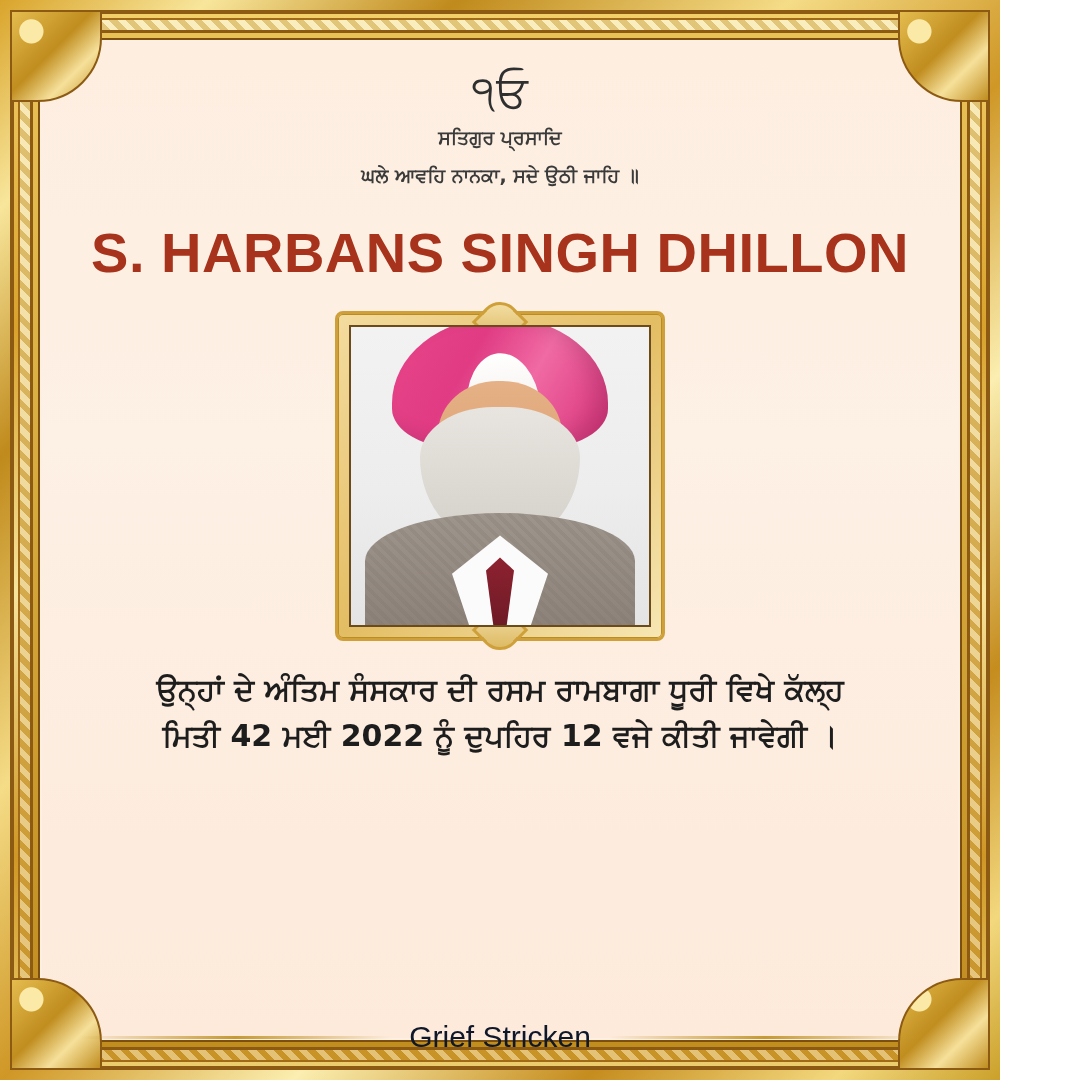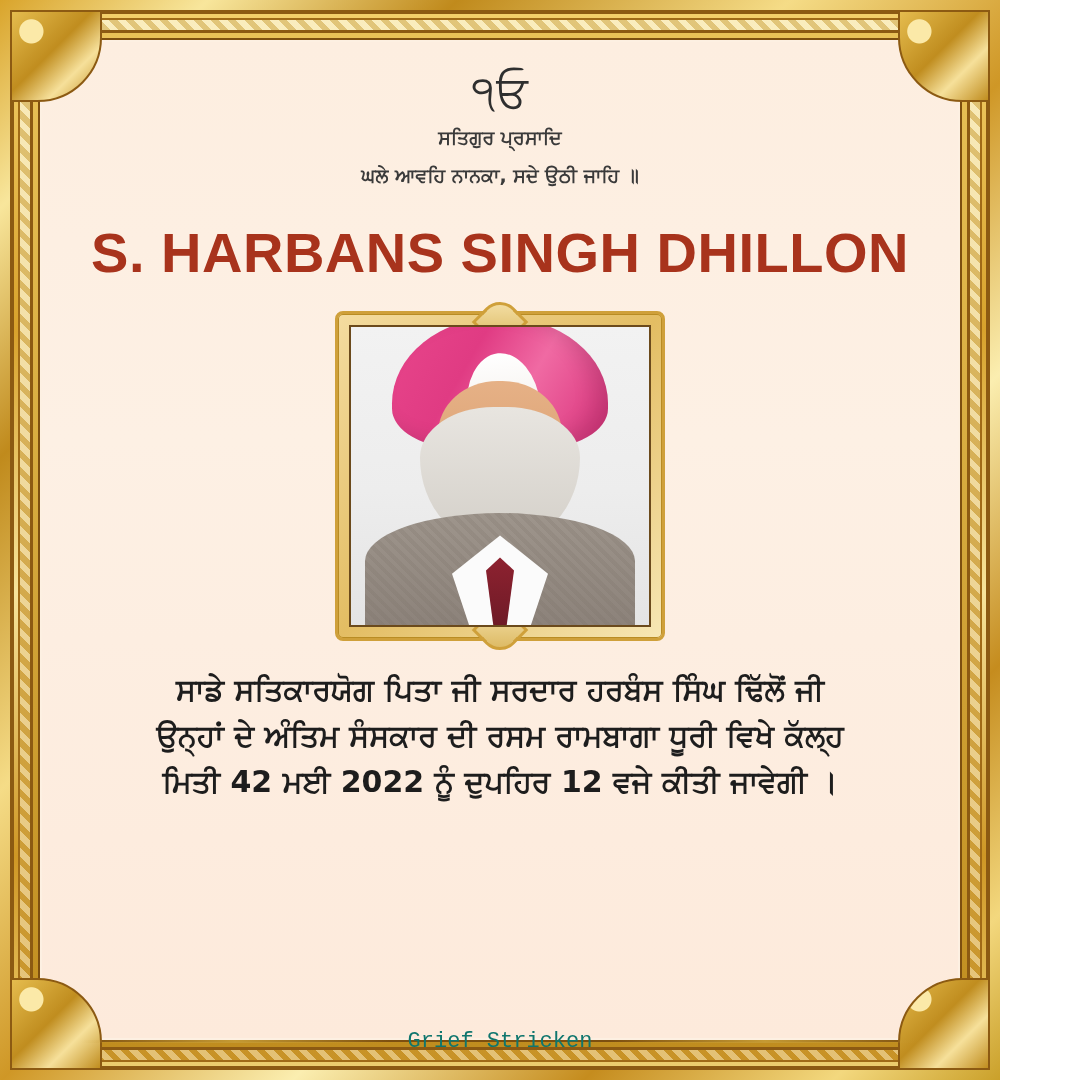--- a/index.html
+++ b/index.html
@@ -253,23 +253,23 @@
     gap: 18px;
     padding: 0 80px;
     box-sizing: border-box;
   }
   .rule {
     flex: 1;
     height: 3px;
     background: linear-gradient(90deg, rgba(190,140,40,0), #c59a33, rgba(190,140,40,0));
   }
   .grief {
-    font-family: Liberation Mono, monospace;
-    font-size: 22px;
-    color: #0f766e;
+    font-family: Liberation Sans, sans-serif;
+    font-size: 30px;
+    color: #0f172a;
     white-space: nowrap;
   }
 </style>
 </head>
 <body>
 
 <div class="card">
   <div class="frame-outer"></div>
   <div class="frame-band-1"></div>
   <div class="frame-band-2"></div>
@@ -302,21 +302,20 @@
           <div class="face"></div>
           <div class="beard"></div>
           <div class="suit"></div>
           <div class="shirt"></div>
           <div class="tie"></div>
         </div>
       </div>
     </div>
 
     <div class="message">
-      <div>ਸਾਡੇ ਸਤਿਕਾਰਯੋਗ ਪਿਤਾ ਜੀ  ਸਰਦਾਰ ਹਰਬੰਸ ਸਿੰਘ ਢਿੱਲੋਂ ਜੀ</div>
       <div>ਉਨ੍ਹਾਂ ਦੇ ਅੰਤਿਮ ਸੰਸਕਾਰ ਦੀ ਰਸਮ ਰਾਮਬਾਗਾ ਧੂਰੀ ਵਿਖੇ ਕੱਲ੍ਹ</div>
       <div>ਮਿਤੀ 42 ਮਈ 2022 ਨੂੰ ਦੁਪਹਿਰ 12 ਵਜੇ ਕੀਤੀ ਜਾਵੇਗੀ ।</div>
     </div>
   </div>
 
   <div class="footer">
     <div class="rule"></div>
     <div class="grief">Grief Stricken</div>
     <div class="rule"></div>
   </div>

